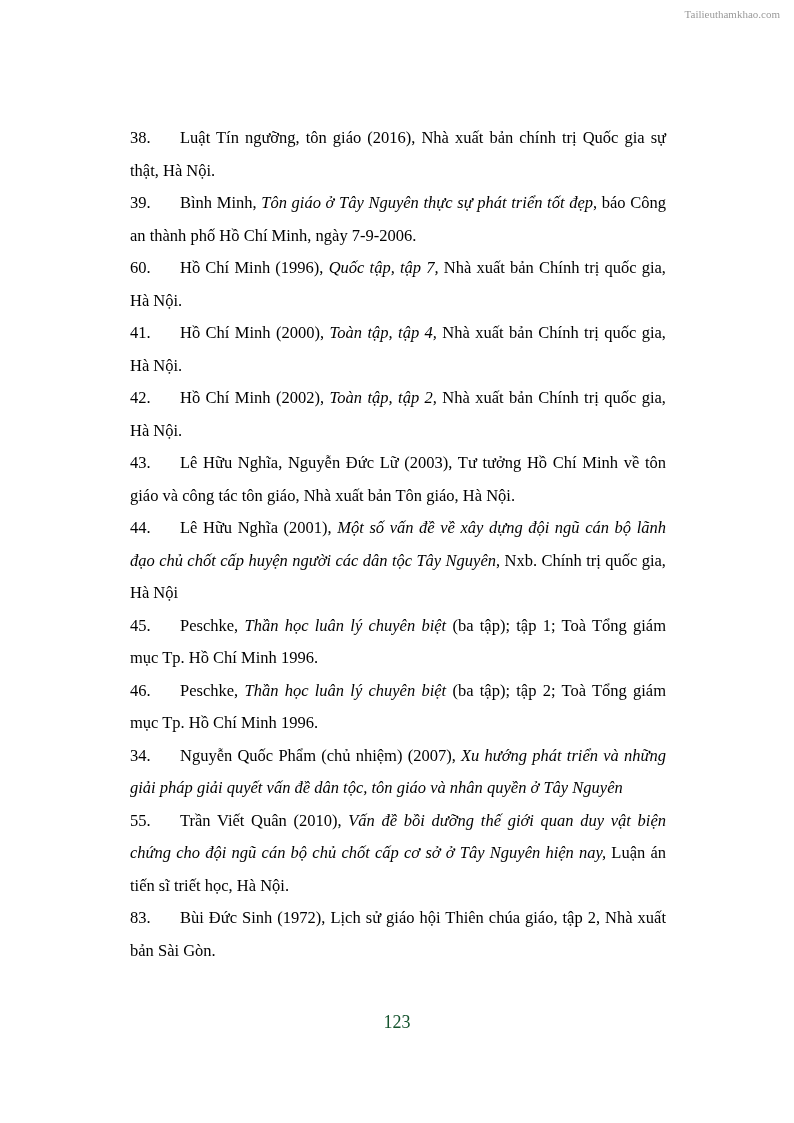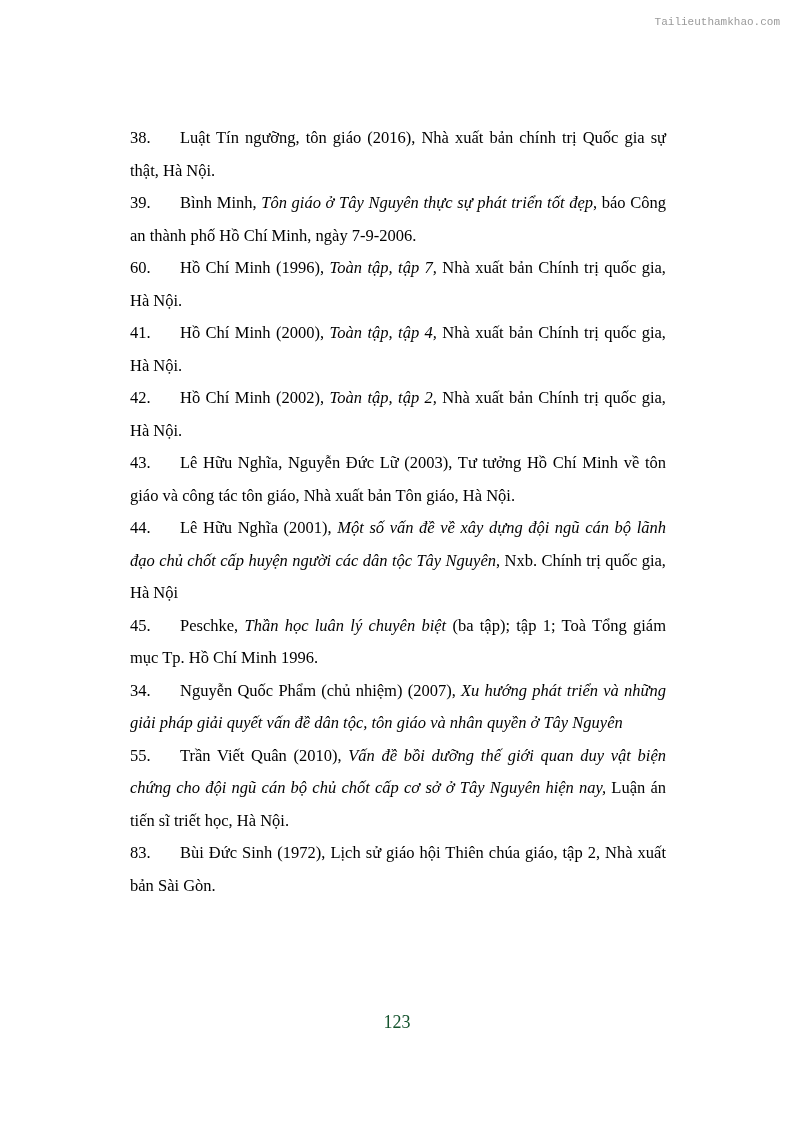--- a/index.html
+++ b/index.html
@@ -11,23 +11,23 @@
   .page {
     position: relative;
     width: 794px;
     height: 1123px;
     margin: 0 auto;
     background: #ffffff;
     overflow: hidden;
   }
   .watermark {
     position: absolute;
-    top: 16px;
+    top: 8px;
     right: 14px;
-    font-family: Liberation Mono, monospace;
+    font-family: Liberation Serif, serif;
     font-size: 11px;
     color: #9a9a9a;
   }
   .content {
     position: absolute;
     top: 122px;
     left: 130px;
     width: 536px;
   }
   p.ref {
@@ -53,25 +53,26 @@
 </style>
 </head>
 <body>
 
 <div class="page">
   <div class="watermark">Tailieuthamkhao.com</div>
 
   <div class="content">
       <p class="ref"><span class="ref-num">38.</span><span>Luật Tín ngưỡng, tôn giáo (2016), Nhà xuất bản chính trị Quốc gia sự thật, Hà Nội.</span></p>
       <p class="ref"><span class="ref-num">39.</span><span>Bình Minh, </span><span class="italic">Tôn giáo ở Tây Nguyên thực sự phát triển tốt đẹp</span><span>, báo Công an thành phố Hồ Chí Minh, ngày 7-9-2006.</span></p>
-      <p class="ref"><span class="ref-num">60.</span><span>Hồ Chí Minh (1996), </span><span class="italic">Toàn tập, tập 7,</span><span> Nhà xuất bản Chính trị quốc gia, Hà Nội.</span></p>
+      <p class="ref"><span class="ref-num">60.</span><span>Hồ Chí Minh (1996), </span><span class="italic">Quốc tập, tập 7,</span><span> Nhà xuất bản Chính trị quốc gia, Hà Nội.</span></p>
       <p class="ref"><span class="ref-num">41.</span><span>Hồ Chí Minh (2000), </span><span class="italic">Toàn tập, tập 4,</span><span> Nhà xuất bản Chính trị quốc gia, Hà Nội.</span></p>
       <p class="ref"><span class="ref-num">42.</span><span>Hồ Chí Minh (2002), </span><span class="italic">Toàn tập, tập 2,</span><span> Nhà xuất bản Chính trị quốc gia, Hà Nội.</span></p>
       <p class="ref"><span class="ref-num">43.</span><span>Lê Hữu Nghĩa, Nguyễn Đức Lữ (2003), Tư tưởng Hồ Chí Minh về tôn giáo và công tác tôn giáo, Nhà xuất bản Tôn giáo, Hà Nội.</span></p>
       <p class="ref"><span class="ref-num">44.</span><span>Lê Hữu Nghĩa (2001), </span><span class="italic">Một số vấn đề về xây dựng đội ngũ cán bộ lãnh đạo chủ chốt cấp huyện người các dân tộc Tây Nguyên</span><span>, Nxb. Chính trị quốc gia, Hà Nội</span></p>
       <p class="ref"><span class="ref-num">45.</span><span>Peschke, </span><span class="italic">Thần học luân lý chuyên biệt</span><span> (ba tập); tập 1; Toà Tổng giám mục Tp. Hồ Chí Minh 1996.</span></p>
+      <p class="ref"><span class="ref-num">46.</span><span>Peschke, </span><span class="italic">Thần học luân lý chuyên biệt</span><span> (ba tập); tập 2; Toà Tổng giám mục Tp. Hồ Chí Minh 1996.</span></p>
       <p class="ref"><span class="ref-num">34.</span><span>Nguyễn Quốc Phẩm (chủ nhiệm) (2007), </span><span class="italic">Xu hướng phát triển và những giải pháp giải quyết vấn đề dân tộc, tôn giáo và nhân quyền ở Tây Nguyên</span></p>
       <p class="ref"><span class="ref-num">55.</span><span>Trần Viết Quân (2010), </span><span class="italic">Vấn đề bồi dưỡng thế giới quan duy vật biện chứng cho đội ngũ cán bộ chủ chốt cấp cơ sở ở Tây Nguyên hiện nay,</span><span> Luận án tiến sĩ triết học, Hà Nội.</span></p>
       <p class="ref"><span class="ref-num">83.</span><span>Bùi Đức Sinh (1972), Lịch sử giáo hội Thiên chúa giáo, tập 2, Nhà xuất bản Sài Gòn.</span></p>
     </div>
 
   <div class="page-number">123</div>
 </div>
 
 </body></html>

